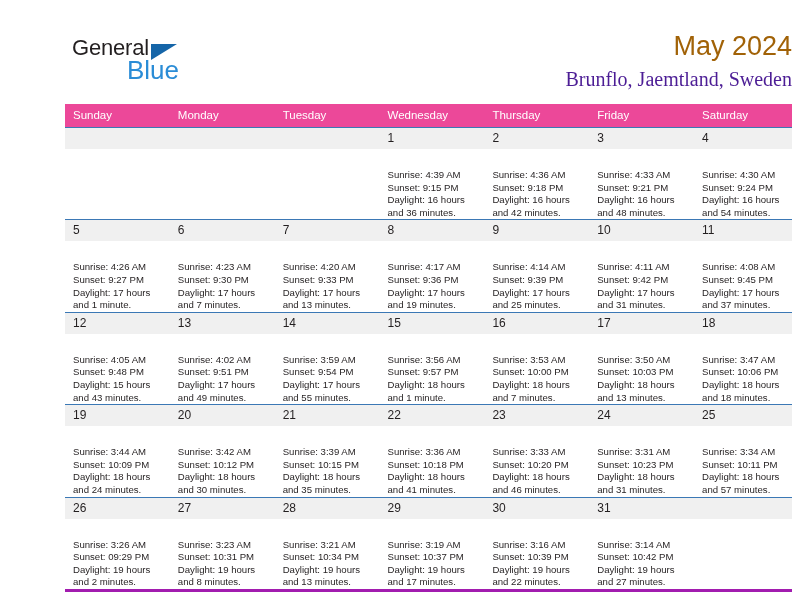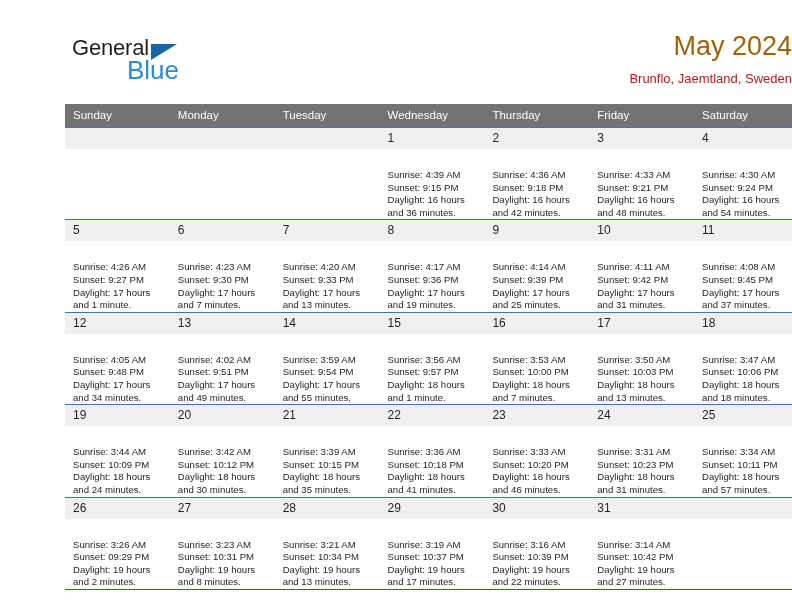--- a/index.html
+++ b/index.html
@@ -74,37 +74,38 @@
     text-align: right;
   }
   .cal-title {
     font-size: 27px;
     color: #a16207;
     line-height: 32px;
     white-space: nowrap;
   }
   .cal-subtitle {
     margin-top: 8px;
-    font-size: 13px;
-    color: #b91c1c;
+    font-size: 20px;
+    color: #4c1d95;
     line-height: 18px;
     white-space: nowrap;
+    font-family: Liberation Serif, serif;
   }
 
   
   .calendar {
     position: absolute;
     left: 29px;
     top: 104px;
     width: 734px;
     border-collapse: collapse;
     table-layout: fixed;
   }
   .calendar th {
-    background: #737373;
+    background: #ec4899;
     color: #ffffff;
     font-weight: normal;
     font-size: 11.5px;
     text-align: left;
     padding: 5px 0 5px 8px;
     height: 10px;
     line-height: 13px;
     border: none;
   }
   .calendar td {
@@ -132,21 +133,21 @@
   .details {
     padding: 20px 6px 0 8px;
     font-size: 9.6px;
     line-height: 12.6px;
     color: #231f20;
   }
   .details div {
     white-space: normal;
   }
   tr.last-week td {
-    border-bottom: 1px solid #a21caf;
+    border-bottom: 3px solid #a21caf;
   }
 </style>
 </head>
 <body>
 
 <div class="page">
 
   <div class="header">
     <div class="logo">
       <span class="logo-general">General</span>
@@ -273,21 +274,21 @@
               <div>Daylight: 17 hours and 37 minutes.</div>
             </div>
           </td>
         </tr>
         <tr class="week-row">
           <td>
             <div class="daynum">12</div>
             <div class="details">
               <div>Sunrise: 4:05 AM</div>
               <div>Sunset: 9:48 PM</div>
-              <div>Daylight: 17 hours and 34 minutes.</div>
+              <div>Daylight: 15 hours and 43 minutes.</div>
             </div>
           </td>
           <td>
             <div class="daynum">13</div>
             <div class="details">
               <div>Sunrise: 4:02 AM</div>
               <div>Sunset: 9:51 PM</div>
               <div>Daylight: 17 hours and 49 minutes.</div>
             </div>
           </td>

